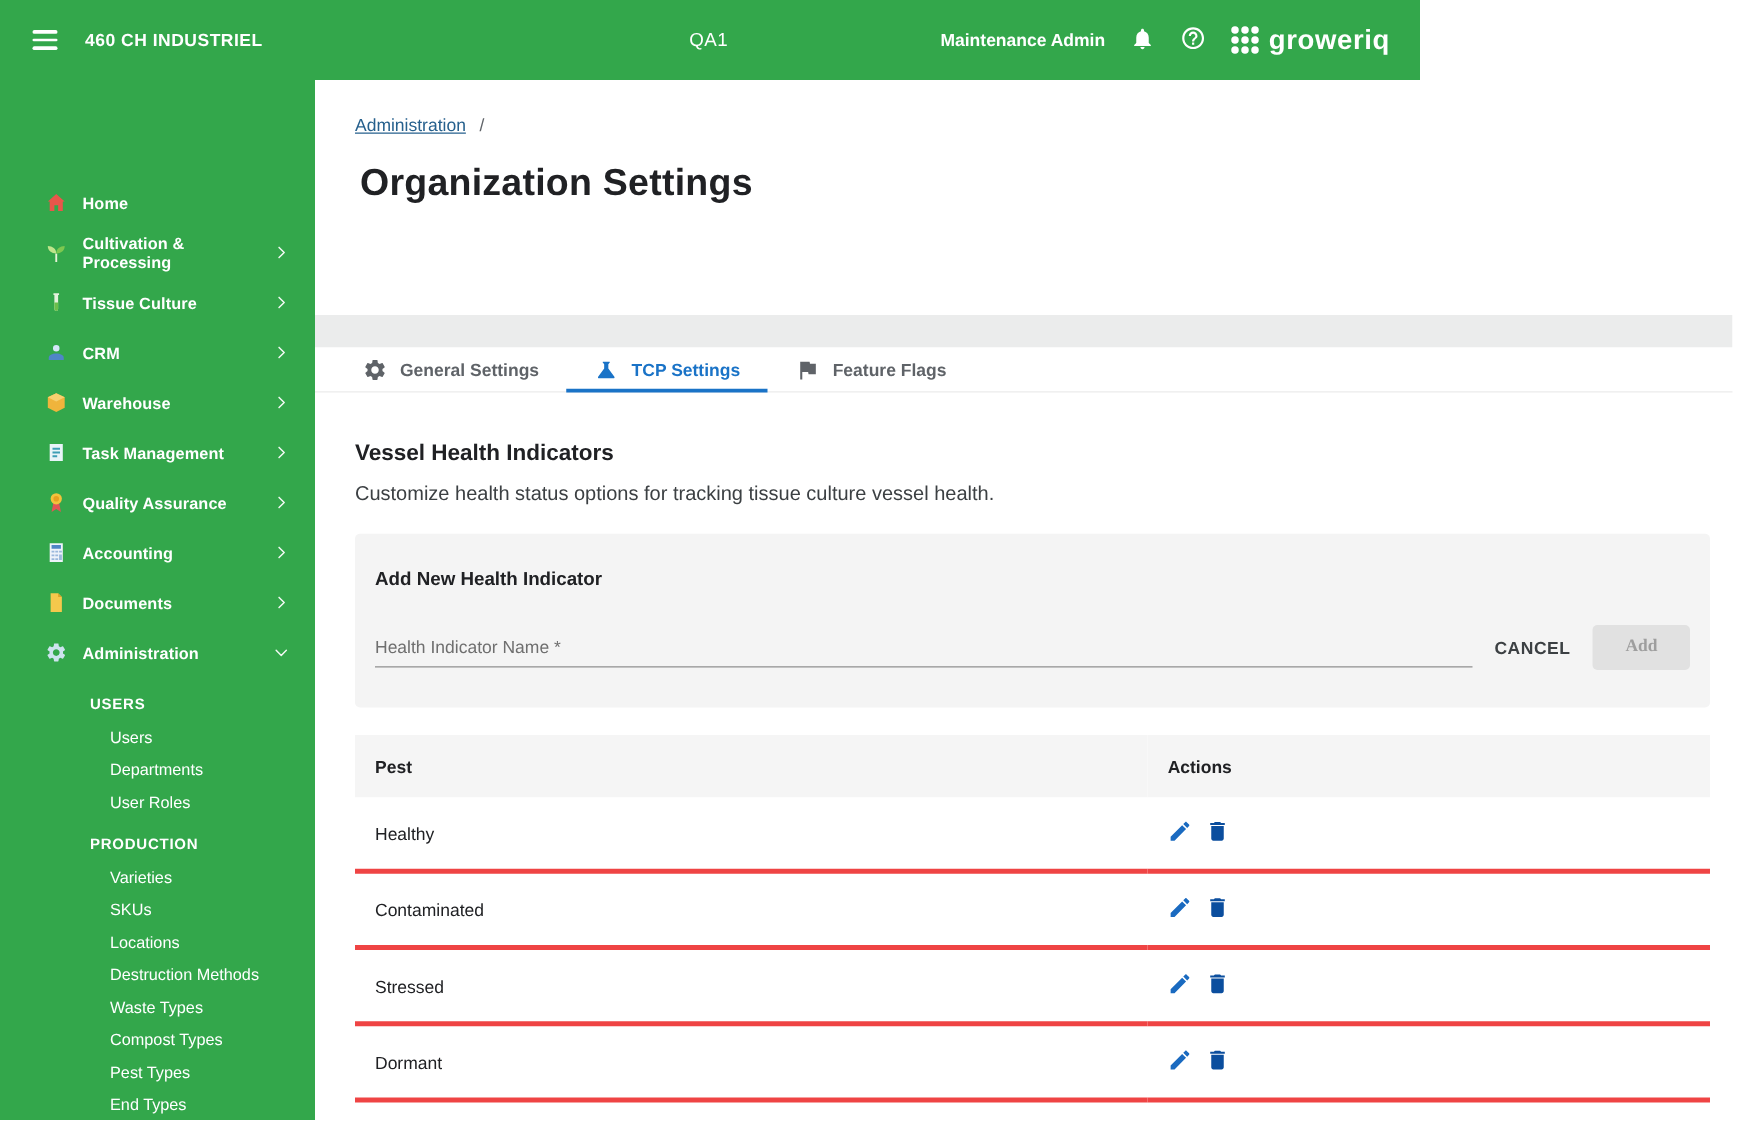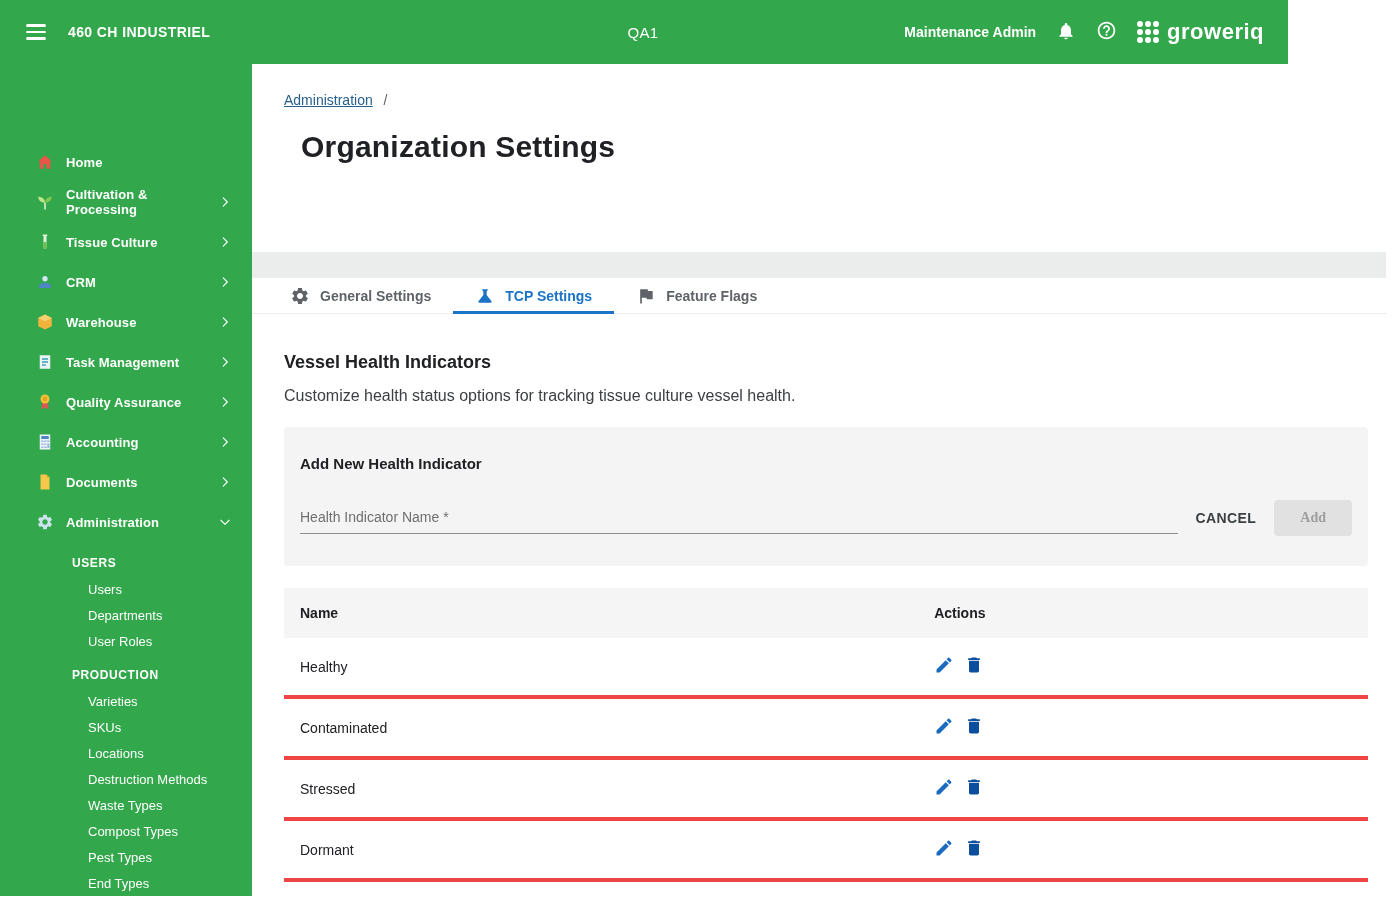--- a/index.html
+++ b/index.html
@@ -10,21 +10,21 @@
     --link:#26608d;
   }
   *{box-sizing:border-box;}
   html,body{margin:0;padding:0;}
   body{
     width:1400px;height:900px;position:relative;overflow:hidden;
     background:#ffffff;font-family:"Liberation Sans",sans-serif;color:#202124;
   }
   
   .topbar{
-    position:absolute;top:0;left:0;width:1288px;height:64px;
+    position:absolute;top:0;left:0;width:1136px;height:64px;
     background:var(--green);display:flex;align-items:center;color:#fff;z-index:6;
   }
   .topbar-left{flex:1;display:flex;align-items:center;gap:18px;padding-left:22px;}
   .hamburger{background:none;border:none;cursor:pointer;display:flex;flex-direction:column;gap:4px;padding:4px;}
   .hamburger .bar{width:20px;height:2.5px;background:#fff;border-radius:2px;display:block;}
   .location{font-size:14px;font-weight:700;letter-spacing:.4px;cursor:pointer;}
   .topbar-center{font-size:15px;font-weight:400;letter-spacing:.4px;}
   .topbar-right{flex:1;display:flex;align-items:center;justify-content:flex-end;gap:20px;padding-right:24px;}
   .user{font-size:14px;font-weight:700;cursor:pointer;}
   .icon-btn{background:none;border:none;color:#fff;cursor:pointer;display:flex;align-items:center;padding:0;}
@@ -43,21 +43,21 @@
   .nav-label{font-size:13px;font-weight:700;flex:1;letter-spacing:.1px;}
   .nav-chevron{width:16px;height:16px;display:flex;align-items:center;opacity:.95;}
   .nav-section-title{color:#fff;font-size:12px;font-weight:700;letter-spacing:.6px;padding:14px 0 6px 72px;}
   .nav-sublink{color:#fff;font-size:13px;height:26px;display:flex;align-items:center;padding-left:88px;cursor:pointer;}
   
   .main{position:absolute;left:252px;top:64px;right:0;bottom:0;background:#fff;}
   .page-header{height:188px;padding:28px 32px 0;}
   .breadcrumb{font-size:14px;margin-bottom:22px;}
   .breadcrumb a{color:var(--link);text-decoration:underline;cursor:pointer;}
   .breadcrumb .sep{color:#5f6368;margin-left:7px;}
-  .page-header h1{font-size:30px;font-weight:700;margin:17px;color:#202124;letter-spacing:.2px;}
+  .page-header h1{font-size:30px;font-weight:700;margin:4px;color:#202124;letter-spacing:.2px;}
   .gap-strip{height:26px;background:#ebecec;width:calc(100% - 14px);}
   .tabs{display:flex;align-items:stretch;height:36px;padding-left:16px;border-bottom:1px solid #ececec;background:#fff;}
   .tab{display:flex;align-items:center;gap:10px;padding:0 22px;font-size:14px;font-weight:700;color:#5f6368;cursor:pointer;position:relative;}
   .tab .t-icon{display:flex;align-items:center;}
   .tab.active{color:var(--tab-active);}
   .tab.active::after{content:"";position:absolute;left:0;right:0;bottom:-1px;height:3px;background:var(--tab-active);}
   .tab-content{padding:26px 32px 0;}
   .tab-content h2{font-size:18px;font-weight:700;margin:12px 0 14px;color:#202124;}
   .desc{font-size:16px;color:#3c4043;margin:0 0 22px;}
   
@@ -329,21 +329,21 @@
         <div class="form-row">
           <input type="text" placeholder="Health Indicator Name *" style="">
           <button class="cancel-btn">CANCEL</button>
           <button class="add-btn" disabled="">Add</button>
         </div>
       </div>
 
       <table class="table">
         <thead>
           <tr>
-            <th>Name</th>
+            <th>Pest</th>
             <th>Actions</th>
           </tr>
         </thead>
         <tbody id="table-body">
             <tr>
               <td>Healthy</td>
               <td>
                 <div class="actions">
                   <button class="action-btn edit-btn">
                     <span><svg viewBox="0 0 24 24" width="20" height="20">

